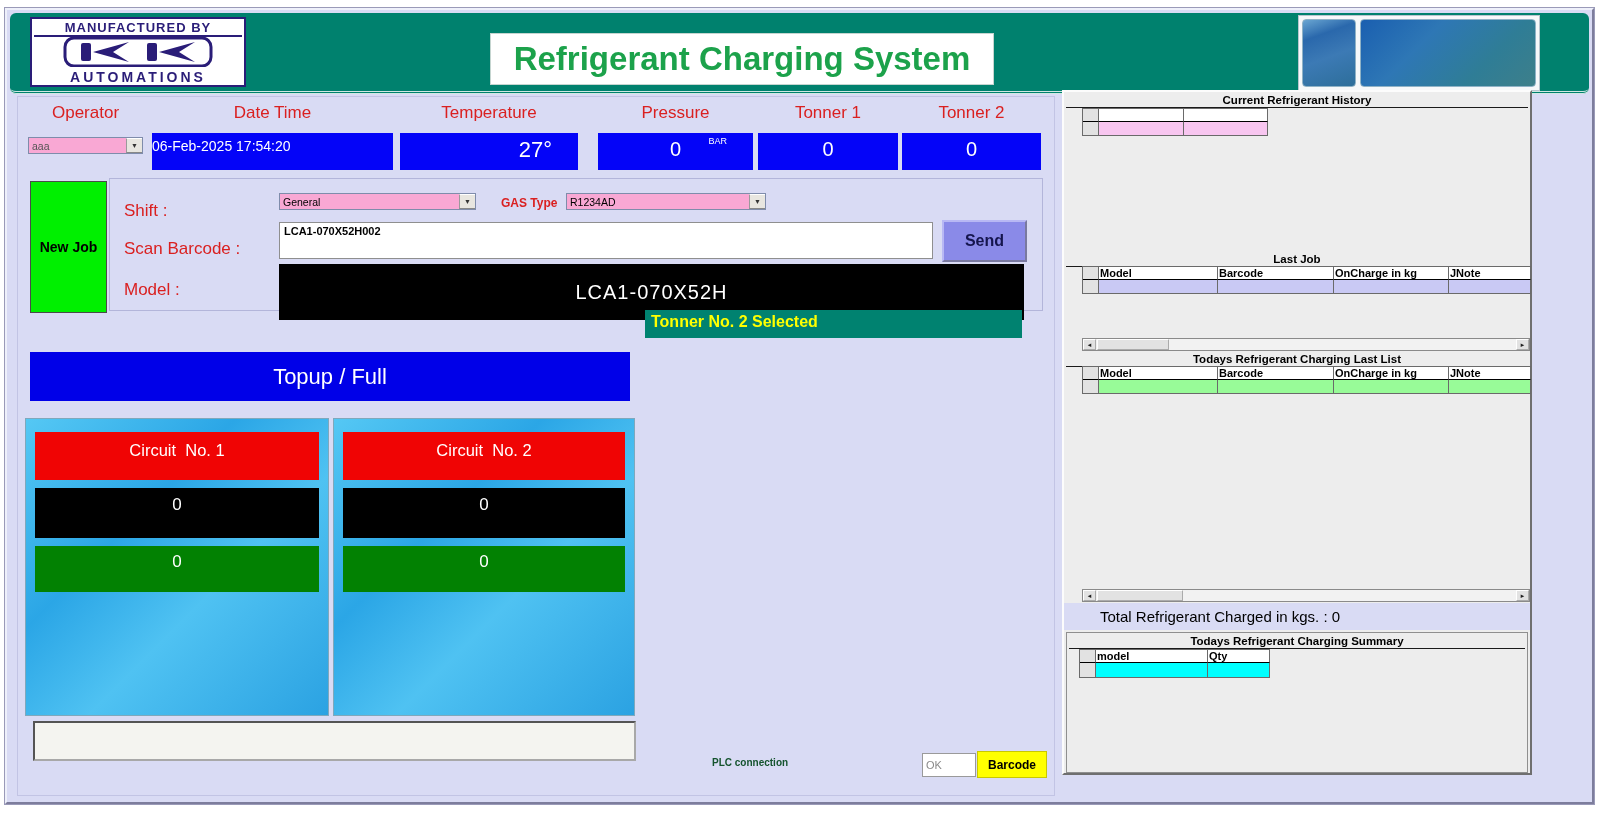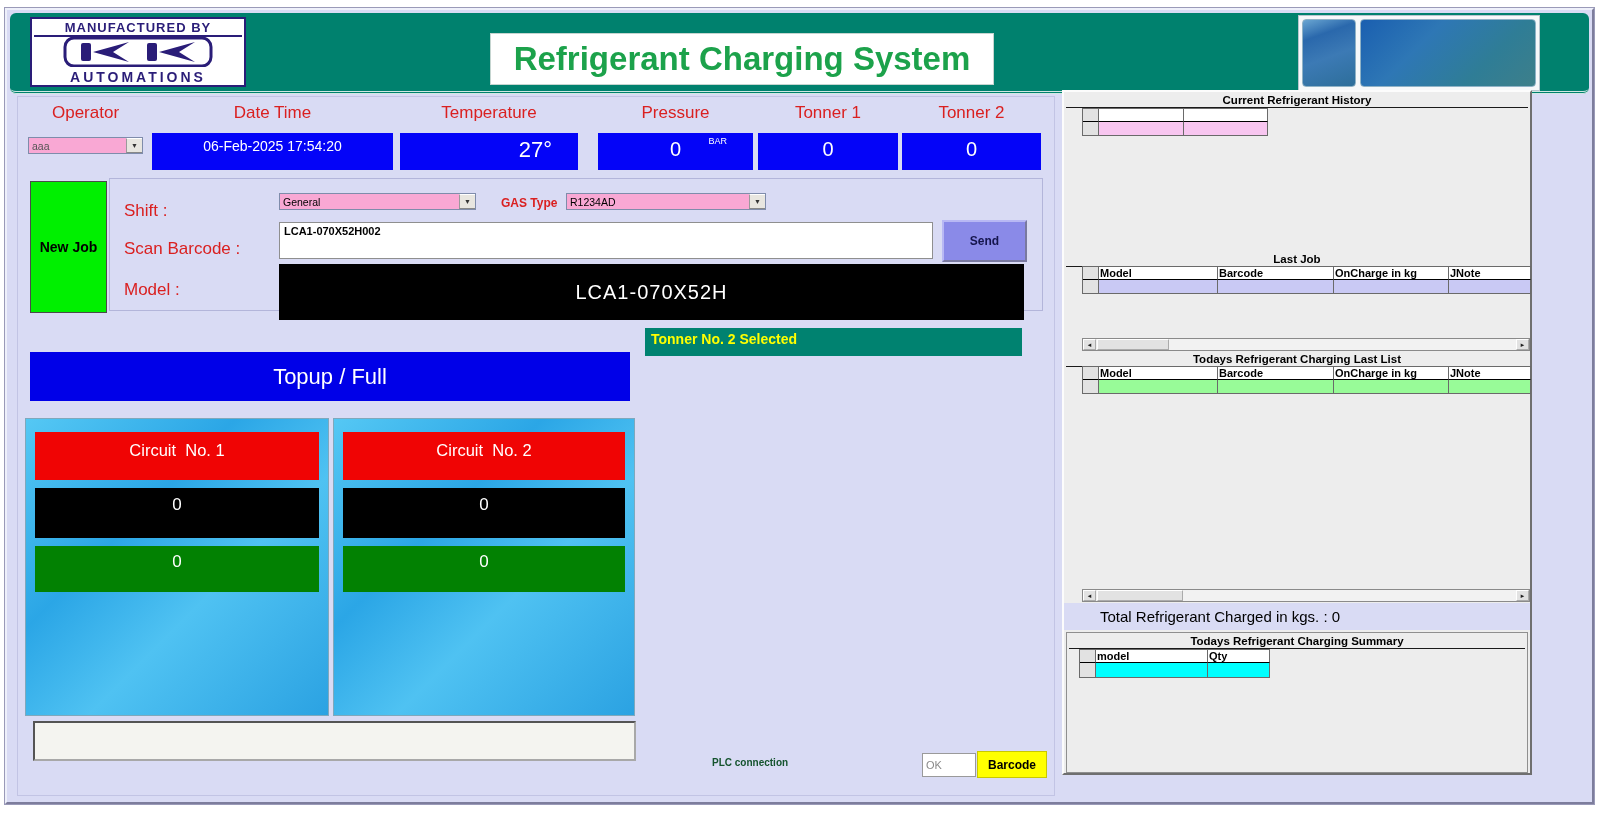--- a/index.html
+++ b/index.html
@@ -48,28 +48,28 @@
   .newjob-btn{position:absolute;left:23px;top:171px;width:75px;height:130px;background:#00f000;
     border:1px solid #4a4a4a;display:flex;align-items:center;justify-content:center;
     font-weight:bold;font-size:14px;cursor:pointer;}
   .form-panel{position:absolute;left:102px;top:168px;width:934px;height:133px;
     border:1px solid #b3b5da;box-sizing:border-box;}
   .red-lab{position:absolute;color:#da2020;font-size:17px;}
   .barcode-input{position:absolute;left:169px;top:43px;width:654px;height:37px;background:#fff;
     border:1px solid #8f8f8f;box-sizing:border-box;font-family:"Liberation Sans",sans-serif;
     font-size:11px;font-weight:bold;padding:2px 4px 22px 4px;color:#000;}
   .send-btn{position:absolute;left:832px;top:41px;width:85px;height:42px;background:#8a8ae8;
-    border:2px outset #b8b8f4;color:#15154d;font-weight:bold;font-size:12px;cursor:pointer;
+    border:2px outset #b8b8f4;color:#15154d;font-weight:bold;font-size:16px;cursor:pointer;
     font-family:"Liberation Sans",sans-serif;}
   .model-box{position:absolute;left:169px;top:85px;width:745px;height:56px;background:#000;
     color:#fff;font-size:20px;display:flex;align-items:center;justify-content:center;letter-spacing:1px;}
 
   
-  .tonner-banner{position:absolute;left:638px;top:318px;width:377px;height:28px;background:#008270;
-    color:#ffff00;font-weight:bold;font-size:14px;padding:3px 0 0 6px;box-sizing:border-box;}
+  .tonner-banner{position:absolute;left:638px;top:300px;width:377px;height:28px;background:#008270;
+    color:#ffff00;font-weight:bold;font-size:16px;padding:3px 0 0 6px;box-sizing:border-box;}
   .mode-banner{position:absolute;left:23px;top:342px;width:600px;height:49px;background:#0000e8;
     color:#fff;font-size:22px;display:flex;align-items:center;justify-content:center;}
 
   
   .circuit{position:absolute;top:408px;height:298px;border:1px solid #7fa8bc;box-sizing:border-box;
     background:linear-gradient(135deg,#55c8f4 0%,#2ba6e6 35%,#4fc2f2 60%,#2ba2e2 100%);}
   .circ-red{position:absolute;left:9px;right:9px;top:13px;height:48px;background:#f00404;
     color:#fff;font-size:16.5px;text-align:center;padding-top:9px;box-sizing:border-box;white-space:pre;}
   .circ-black{position:absolute;left:9px;right:9px;top:69px;height:50px;background:#000;
     color:#fff;font-size:17px;text-align:center;padding-top:7px;box-sizing:border-box;}
@@ -142,21 +142,21 @@
   <div class="stat-label" style="left:145px;width:241px;">Date Time</div>
   <div class="stat-label" style="left:393px;width:178px;">Temperature</div>
   <div class="stat-label" style="left:591px;width:155px;">Pressure</div>
   <div class="stat-label" style="left:751px;width:140px;">Tonner 1</div>
   <div class="stat-label" style="left:895px;width:139px;">Tonner 2</div>
 
   <div class="combo abs" style="left:21px;top:127px;width:115px;height:17px;">
     <span class="txt" style="color:#555;">aaa</span>
     <span class="btn">▼</span>
   </div>
-  <div class="blue-box" style="left:145px;width:241px;font-size:14px;text-align:center;padding-top:5px;">06-Feb-2025 17:54:20</div>
+  <div class="blue-box" style="left:145px;width:241px;font-size:14px;text-align:left;padding-top:5px;">06-Feb-2025 17:54:20</div>
   <div class="blue-box" style="left:393px;width:178px;font-size:22px;text-align:right;padding:4px 26px 0 0;">27°</div>
   <div class="blue-box" style="left:591px;width:155px;">
     <div style="text-align:center;font-size:20px;padding-top:5px;">0</div>
     <div style="position:absolute;top:3px;right:26px;font-size:9px;">BAR</div>
   </div>
   <div class="blue-box" style="left:751px;width:140px;font-size:20px;text-align:center;padding-top:5px;">0</div>
   <div class="blue-box" style="left:895px;width:139px;font-size:20px;text-align:center;padding-top:5px;">0</div>
 
   <div class="newjob-btn">New Job</div>
   <div class="form-panel">

